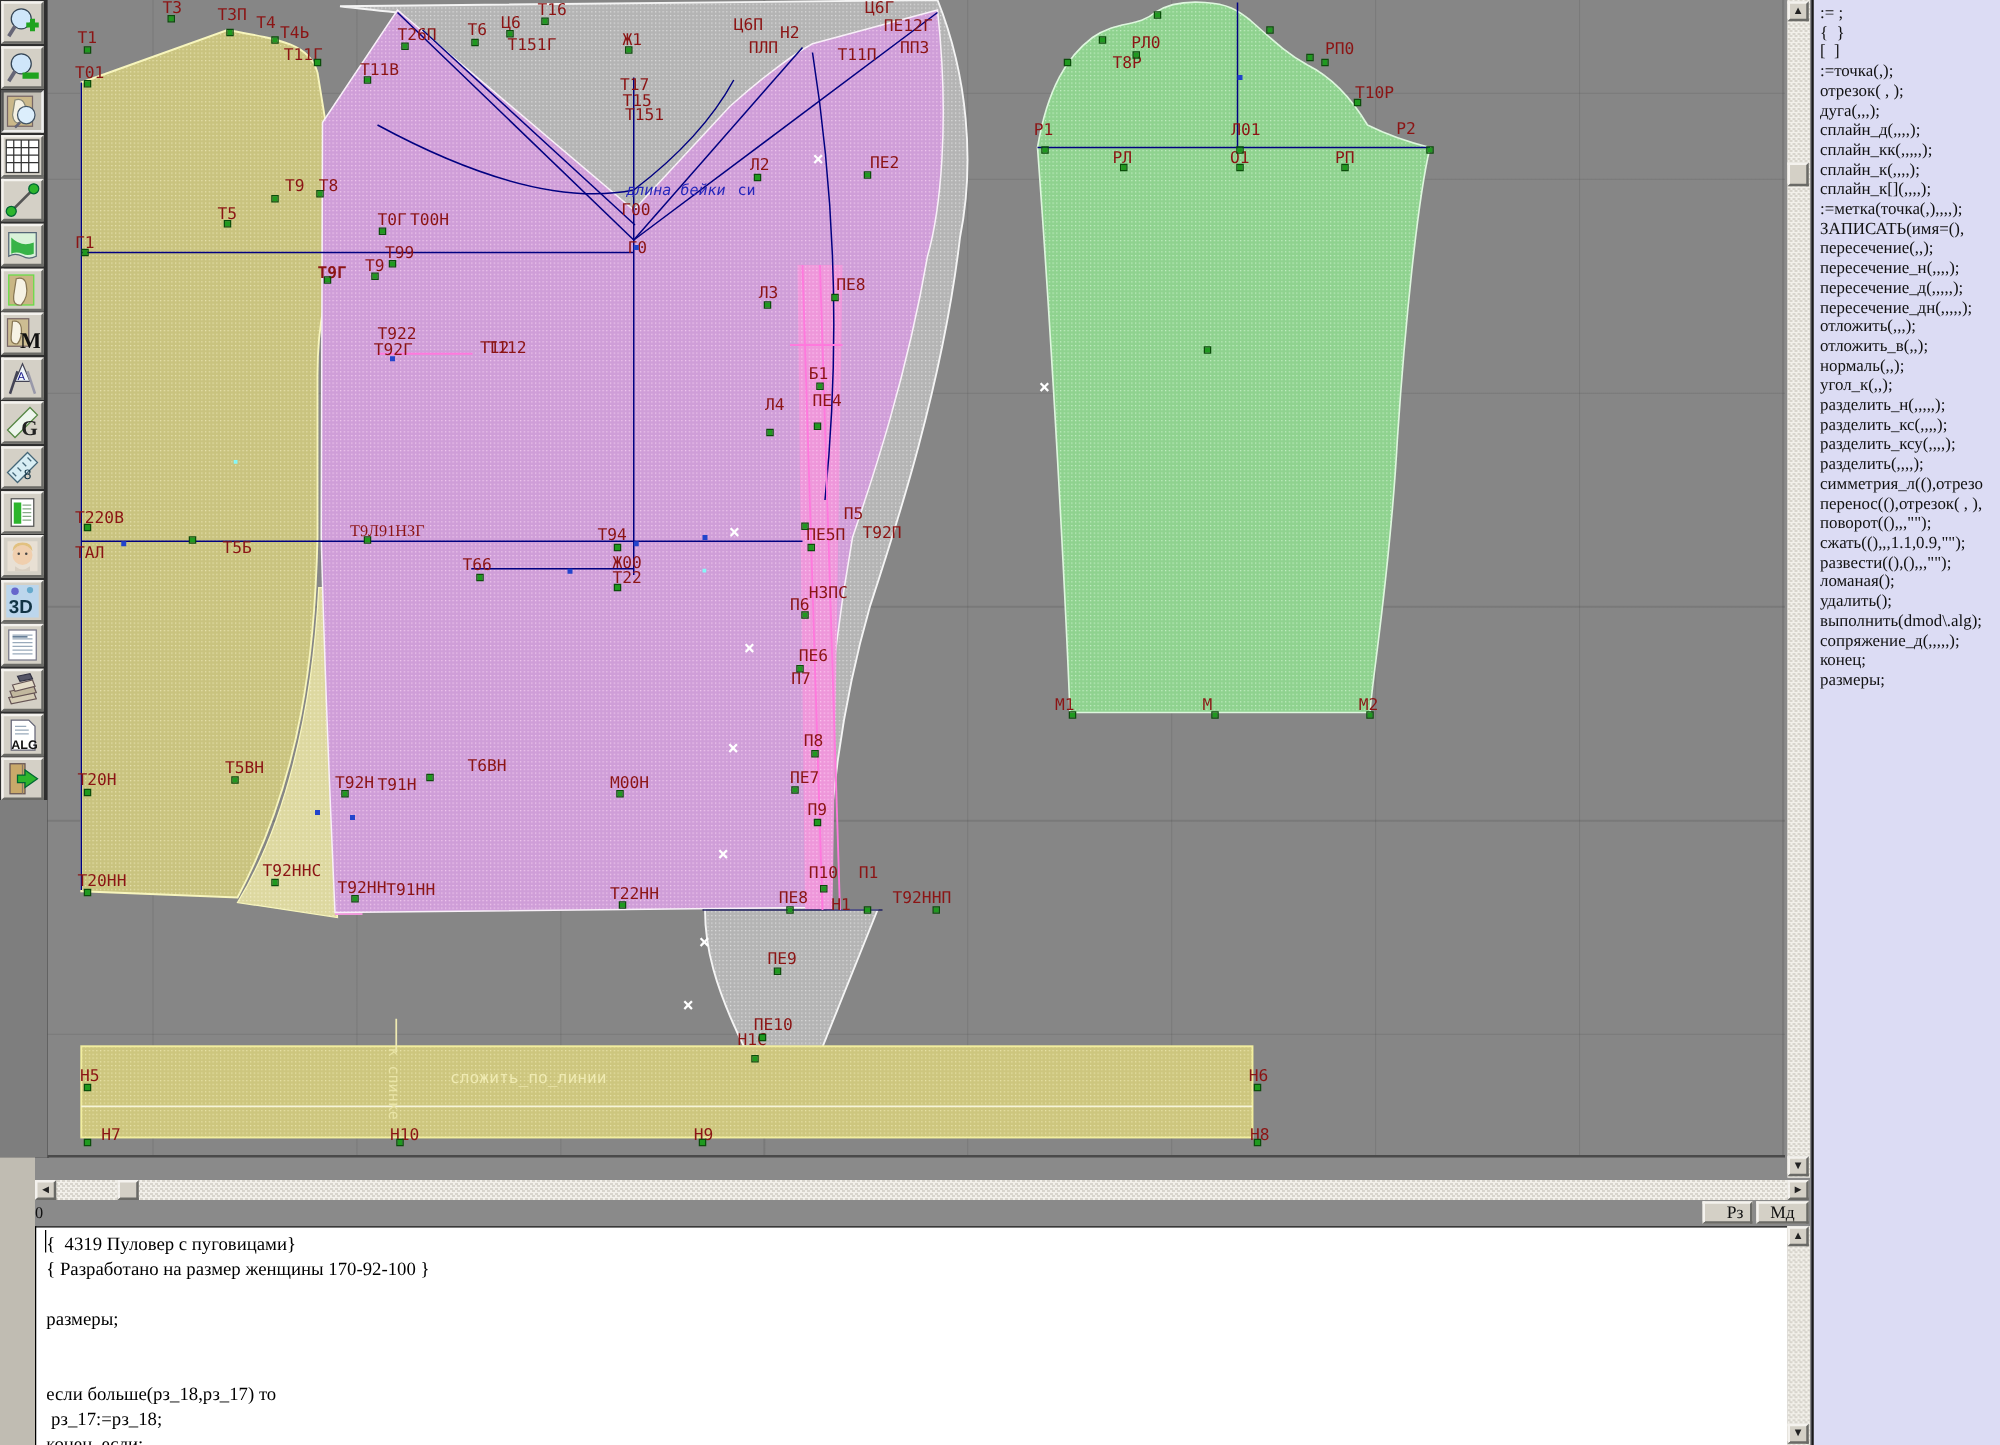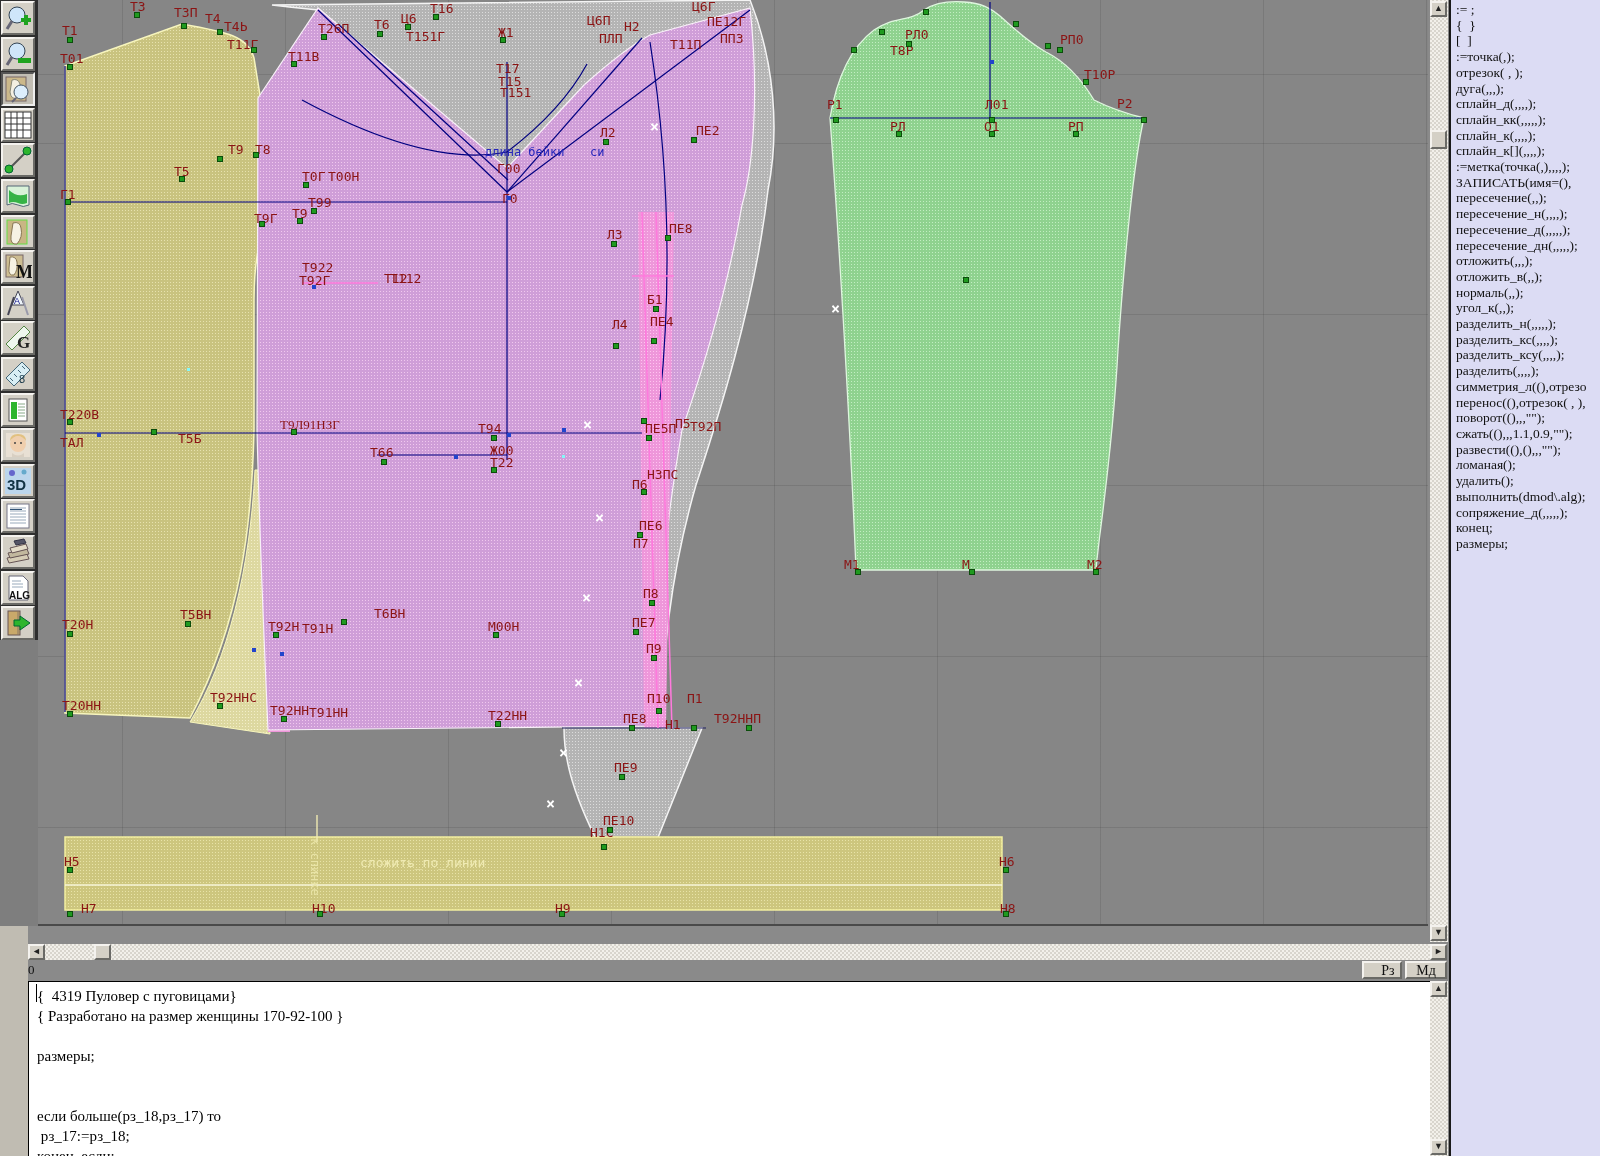--- a/index.html
+++ b/index.html
@@ -335,53 +335,53 @@
         <div class="lbl" style="left: 549px; top: 14px;">Ц6П</div>
         <div class="lbl" style="left: 586px; top: 20px;">Н2</div>
         <div class="lbl" style="left: 561px; top: 32px;">ПЛП</div>
         <div class="lbl" style="left: 654px; top: 0px;">Ц6Г</div>
         <div class="lbl" style="left: 669px; top: 15px;">ПЕ12Г</div>
         <div class="lbl" style="left: 632px; top: 38px;">Т11П</div>
         <div class="lbl" style="left: 682px; top: 32px;">ПП3</div>
         <div class="lbl" style="left: 458px; top: 62px;">Т17</div>
         <div class="lbl" style="left: 460px; top: 75px;">Т15</div>
         <div class="lbl" style="left: 462px; top: 86px;">Т151</div>
-        <div class="lbl b" style="left: 447px; top: 146px;">длина бейки</div>
+        <div class="lbl b" style="left: 463px; top: 146px; font-style: italic;">длина бейки</div>
         <div class="lbl b" style="left: 552px; top: 146px;">си</div>
         <div class="lbl" style="left: 459px; top: 162px;">Г00</div>
         <div class="lbl" style="left: 464px; top: 192px;">Г0</div>
         <div class="lbl" style="left: 190px; top: 143px;">Т9</div>
         <div class="lbl" style="left: 217px; top: 143px;">Т8</div>
         <div class="lbl" style="left: 136px; top: 165px;">Т5</div>
         <div class="lbl" style="left: 22px; top: 188px;">Г1</div>
         <div class="lbl" style="left: 264px; top: 170px;">Т0Г</div>
         <div class="lbl" style="left: 290px; top: 170px;">Т00Н</div>
         <div class="lbl" style="left: 270px; top: 196px;">Т99</div>
-        <div class="lbl" style="left: 216px; top: 212px;">Т9Г</div>
+        <div class="lbl" style="left: 216px; top: 212px; font-weight: bold;">Т9Г</div>
         <div class="lbl" style="left: 254px; top: 207px;">Т9</div>
         <div class="lbl" style="left: 562px; top: 126px;">Л2</div>
         <div class="lbl" style="left: 658px; top: 124px;">ПЕ2</div>
         <div class="lbl" style="left: 569px; top: 228px;">Л3</div>
         <div class="lbl" style="left: 631px; top: 222px;">ПЕ8</div>
         <div class="lbl" style="left: 264px; top: 261px;">Т922</div>
         <div class="lbl" style="left: 261px; top: 274px;">Т92Г</div>
         <div class="lbl" style="left: 334px; top: 272px; margin-left: 12px;">Т12</div>
         <div class="lbl" style="left: 352px; top: 272px;">Т112</div>
         <div class="lbl" style="left: 609px; top: 293px;">Б1</div>
         <div class="lbl" style="left: 612px; top: 315px;">ПЕ4</div>
         <div class="lbl" style="left: 574px; top: 318px;">Л4</div>
         <div class="lbl" style="left: 22px; top: 408px;">Т220В</div>
         <div class="lbl" style="left: 140px; top: 432px;">Т5Б</div>
         <div class="lbl" style="left: 22px; top: 436px;">ТАЛ</div>
         <div class="lbl" style="left: 242px; top: 418px; font-family: Liberation Serif, serif;">Т9Л91НЗГ</div>
         <div class="lbl" style="left: 332px; top: 446px;">Т66</div>
         <div class="lbl" style="left: 440px; top: 422px;">Т94</div>
         <div class="lbl" style="left: 452px; top: 444px;">Ж00</div>
         <div class="lbl" style="left: 452px; top: 456px;">Т22</div>
-        <div class="lbl" style="left: 637px; top: 405px; margin-top: 12px;">П5</div>
+        <div class="lbl" style="left: 637px; top: 405px;">П5</div>
         <div class="lbl" style="left: 607px; top: 422px;">ПЕ5П</div>
         <div class="lbl" style="left: 652px; top: 420px;">Т92П</div>
         <div class="lbl" style="left: 609px; top: 468px;">НЗПС</div>
         <div class="lbl" style="left: 594px; top: 478px;">П6</div>
         <div class="lbl" style="left: 601px; top: 519px;">ПЕ6</div>
         <div class="lbl" style="left: 595px; top: 537px;">П7</div>
         <div class="lbl" style="left: 605px; top: 587px;">П8</div>
         <div class="lbl" style="left: 594px; top: 616px;">ПЕ7</div>
         <div class="lbl" style="left: 608px; top: 642px;">П9</div>
         <div class="lbl" style="left: 24px; top: 618px;">Т20Н</div>

